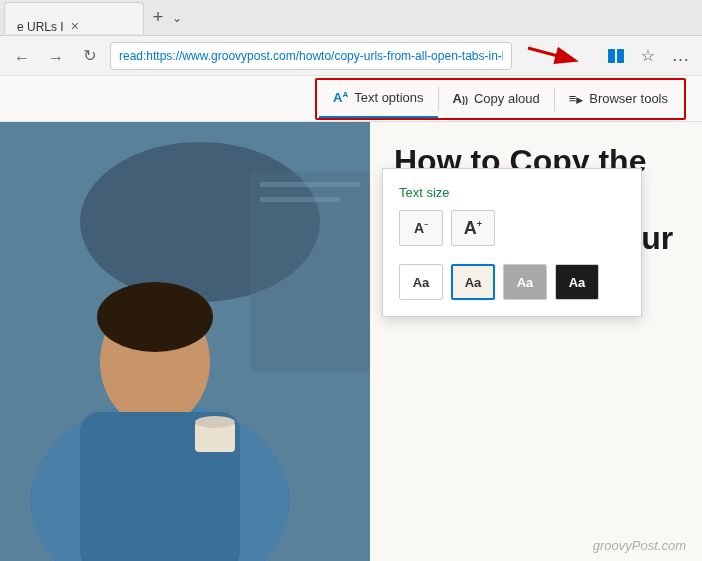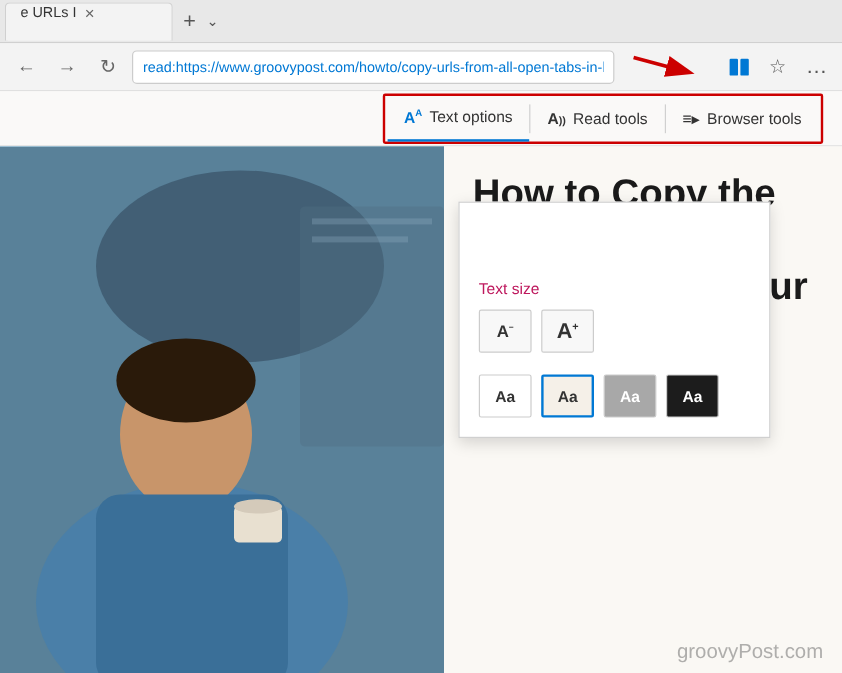--- a/index.html
+++ b/index.html
@@ -1,21 +1,21 @@
 <!DOCTYPE html>
 <html><head>
   <meta charset="utf-8">
   <style>
     * { margin: 0; padding: 0; box-sizing: border-box; }
     body { width: 702px; height: 561px; overflow: hidden; font-family: 'Segoe UI', Arial, sans-serif; background: #f3f3f3; }
 
     
     .browser-chrome { background: #f3f3f3; }
     .tab-bar { display: flex; align-items: center; height: 36px; background: #e8e8e8; padding: 0 4px; border-bottom: 1px solid #d0d0d0; }
-    .tab { display: flex; align-items: flex-start; background: #f3f3f3; border: 1px solid #d0d0d0; border-bottom: none; border-radius: 4px 4px 0 0; padding: 0 12px; height: 32px; font-size: 12px; color: #333; gap: 7px; min-width: 140px; }
+    .tab { display: flex; align-items: flex-end; background: #f3f3f3; border: 1px solid #d0d0d0; border-bottom: none; border-radius: 4px 4px 0 0; padding: 0 12px; height: 32px; font-size: 12px; color: #333; gap: 7px; min-width: 140px; }
     .tab-close { color: #666; font-size: 14px; cursor: pointer; }
     .tab-add { width: 28px; height: 28px; display: flex; align-items: center; justify-content: center; color: #555; font-size: 18px; cursor: pointer; }
     .tab-chevron { color: #555; font-size: 12px; cursor: pointer; }
 
     .address-bar { display: flex; align-items: center; height: 40px; background: #f3f3f3; padding: 0 8px; gap: 6px; border-bottom: 1px solid #e0e0e0; }
     .nav-btn { width: 28px; height: 28px; display: flex; align-items: center; justify-content: center; color: #666; font-size: 16px; cursor: pointer; border-radius: 4px; }
     .address-input { flex: 1; height: 28px; border: 1px solid #ccc; border-radius: 4px; padding: 0 8px; font-size: 12px; color: #0078d4; background: white; outline: none; }
     .toolbar-icons { display: flex; align-items: center; gap: 4px; }
     .toolbar-icon { width: 28px; height: 28px; display: flex; align-items: center; justify-content: center; color: #555; font-size: 16px; cursor: pointer; border-radius: 4px; }
 
@@ -28,25 +28,25 @@
 
     
     .content-area { display: flex; height: calc(561px - 36px - 40px - 46px); background: #faf8f4; position: relative; }
 
     
     .article-image { width: 370px; height: 100%; object-fit: cover; background: linear-gradient(135deg, #7ab3d4 0%, #5a8fa8 30%, #3d6f8a 60%, #4a6b7a 100%); position: relative; overflow: hidden; }
 
     
     .article-text-area { flex: 1; padding: 20px 24px; }
     .article-title { font-size: 32px; font-weight: 700; color: #1a1a1a; line-height: 1.2; }
-    .groovy-watermark { position: absolute; bottom: 8px; right: 16px; font-size: 17px; color: rgba(100,100,100,0.5); }
+    .groovy-watermark { position: absolute; bottom: 8px; right: 16px; font-size: 13px; color: rgba(100,100,100,0.5); font-style: italic; }
 
     
     .dropdown-panel { position: absolute; top: 46px; right: 60px; background: white; border: 1px solid #d0d0d0; box-shadow: 0 4px 12px rgba(0,0,0,0.15); width: 260px; padding: 16px; z-index: 200; }
-    .section-label { font-size: 13px; color: #be185d; margin-bottom: 10px; font-weight: 400; margin-top: 48px; }
+    .section-label { font-size: 13px; color: #15803d; margin-bottom: 10px; font-weight: 400; }
     .text-size-btns { display: flex; gap: 8px; margin-bottom: 18px; }
     .text-size-btn { width: 44px; height: 36px; border: 1px solid #ccc; background: #f8f8f8; cursor: pointer; display: flex; align-items: center; justify-content: center; font-weight: bold; color: #333; border-radius: 2px; }
     .text-size-small { font-size: 14px; }
     .text-size-large { font-size: 18px; }
 
     .theme-btns { display: flex; gap: 8px; }
     .theme-btn { width: 44px; height: 36px; border: 1px solid #ccc; cursor: pointer; display: flex; align-items: center; justify-content: center; font-size: 13px; font-weight: 600; border-radius: 2px; }
     .theme-btn.selected { border: 2px solid #0078d4; }
     .theme-white { background: #fff; color: #333; }
     .theme-beige { background: #f5f0e8; color: #333; }
@@ -96,21 +96,21 @@
 
 <div class="reader-toolbar">
   <div class="reader-toolbar-inner">
     <div class="toolbar-btn active">
       <span style="font-size:13px;font-weight:bold;color:#0078d4;">A<sup style="font-size:8px;">A</sup></span>
       <span>Text options</span>
     </div>
     <div class="toolbar-sep"></div>
     <div class="toolbar-btn">
       <span style="font-size:13px;font-weight:bold;">A<span style="font-size:9px;">))</span></span>
-      <span>Read tools</span>
+      <span>Copy aloud</span>
     </div>
     <div class="toolbar-sep"></div>
     <div class="toolbar-btn">
       <span style="font-size:13px;">≡<span style="font-size:9px;vertical-align:middle;">▶</span></span>
       <span>Browser tools</span>
     </div>
   </div>
 </div>
 
 <div class="content-area">

